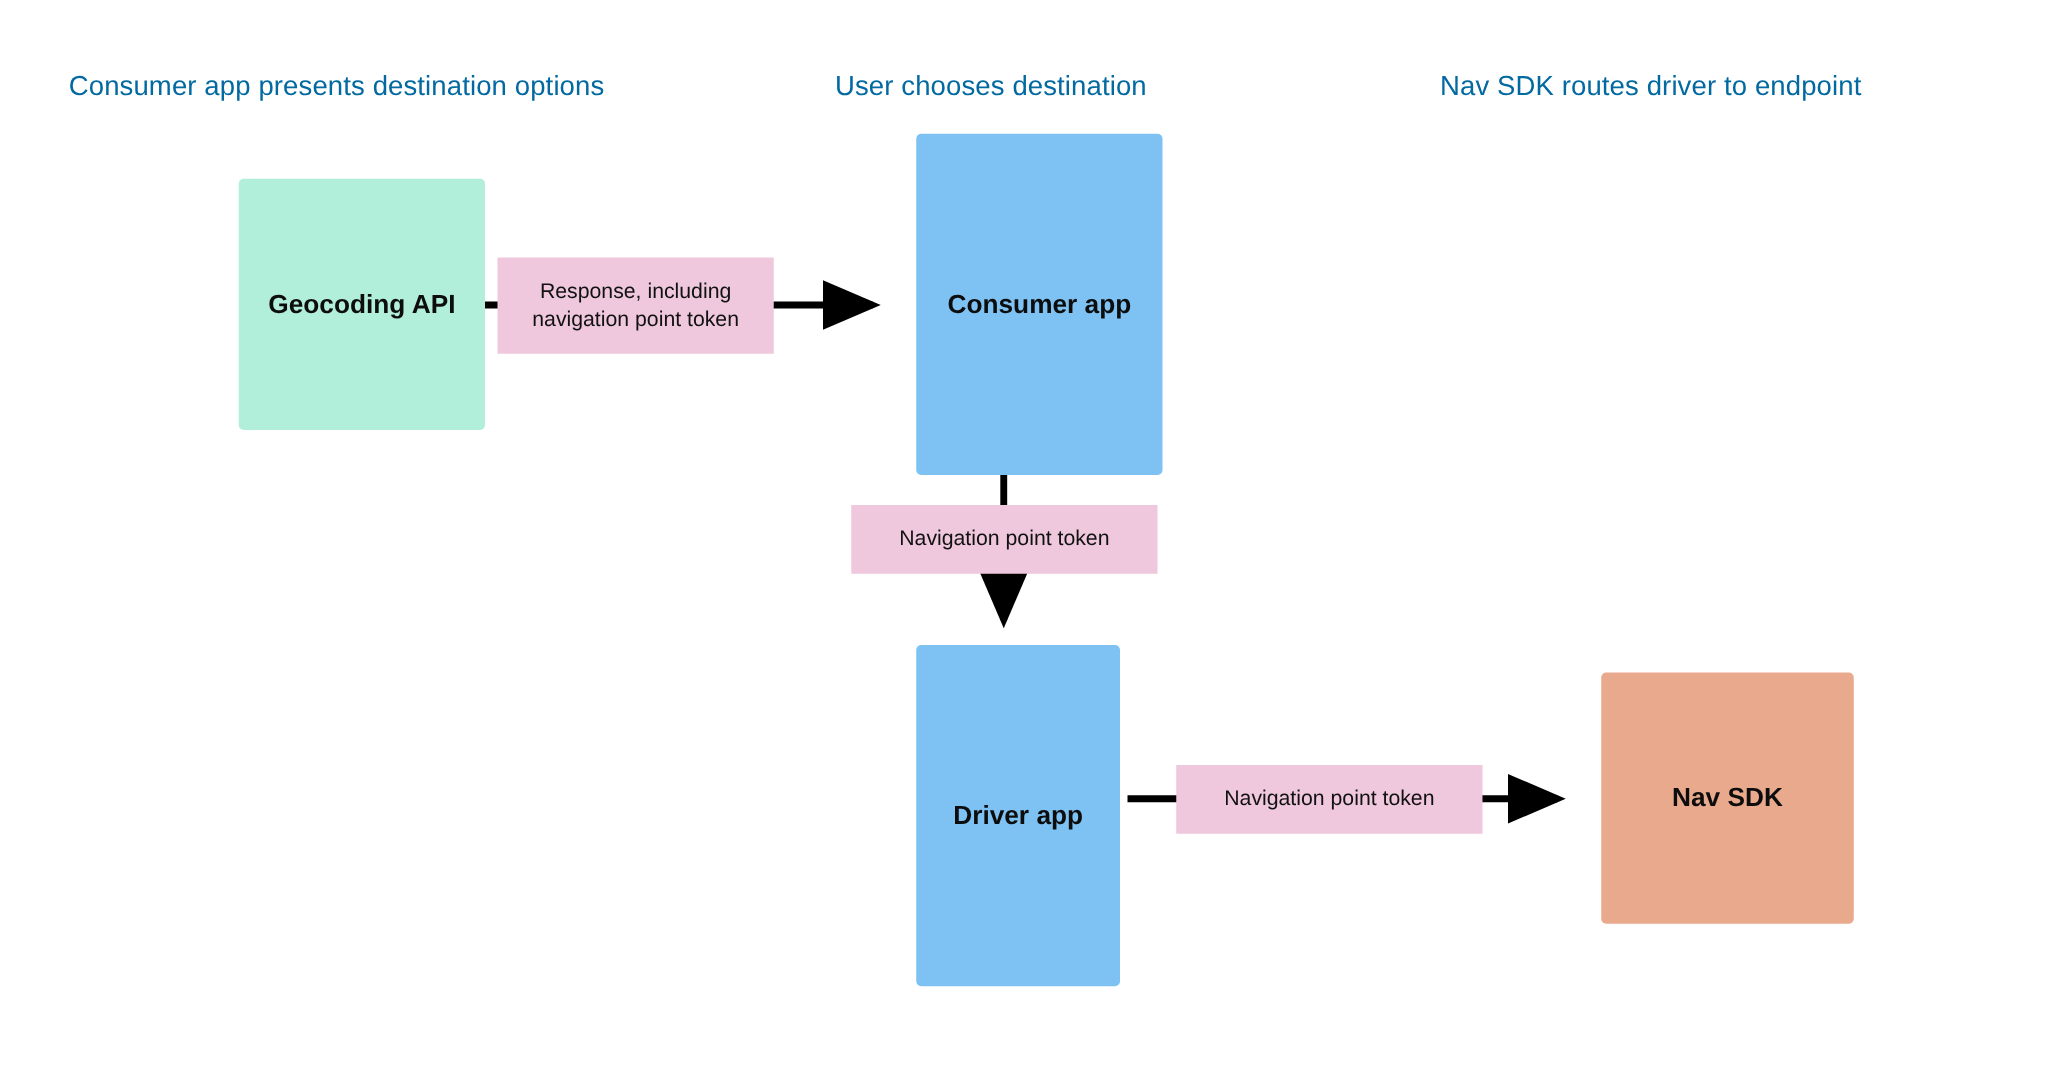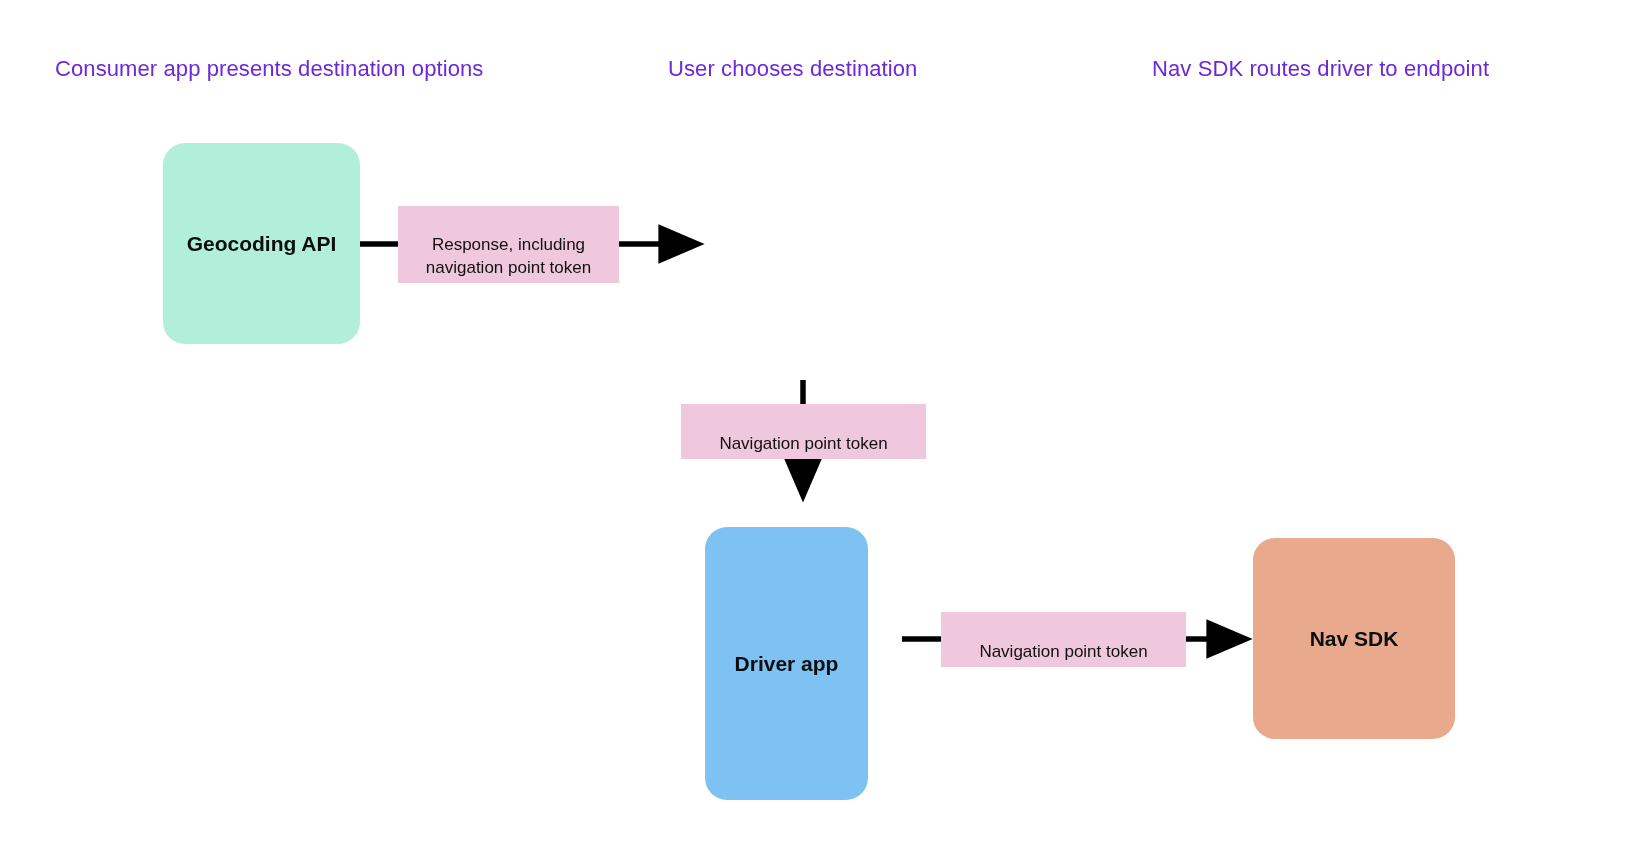--- a/index.html
+++ b/index.html
@@ -17,41 +17,42 @@
   #canvas {
     position: absolute;
     left: 0;
     top: 0;
     width: 1646px;
     height: 868px;
   }
   .col-header {
     position: absolute;
     font-size: 22px;
-    color: #6d28d9;
+    color: #0369a1;
     white-space: nowrap;
     font-weight: 400;
     letter-spacing: 0.1px;
   }
   .node {
     position: absolute;
-    border-radius: 22px;
+    border-radius: 4px;
     display: flex;
     align-items: center;
     justify-content: center;
     font-size: 21px;
     font-weight: bold;
     color: #0d0d0d;
     text-align: center;
     box-sizing: border-box;
+    margin-left: 28px;
   }
   .edge-label {
     position: absolute;
     display: flex;
-    align-items: flex-end;
+    align-items: center;
     justify-content: center;
     font-size: 17px;
     color: #111111;
     text-align: center;
     line-height: 1.32;
     box-sizing: border-box;
     padding: 4px 8px;
     z-index: 5;
   }
   svg.edges {
@@ -92,22 +93,25 @@
 
     <g>
       <line x1="902" y1="639" x2="1246" y2="639" stroke="#000000" stroke-width="5.5" marker-end="url(#arrowhead)"></line>
     </g>
   </svg>
 
   <div class="node" style="left:163px; top:143px; width:197px; height:201px; background:#B2EFDA; z-index:3;">
     <span>Geocoding API</span>
   </div>
 
+  <div class="node" style="left:705px; top:107px; width:197px; height:273px; background:#7EC2F3; z-index:3;">
+    <span>Consumer app</span>
+  </div>
 
-  <div class="node" style="left:705px; top:527px; width:163px; height:273px; background:#7EC2F3; z-index:3;">
+  <div class="node" style="left:705px; top:516px; width:163px; height:273px; background:#7EC2F3; z-index:3;">
     <span>Driver app</span>
   </div>
 
   <div class="node" style="left:1253px; top:538px; width:202px; height:201px; background:#E8A98D; z-index:3;">
     <span>Nav SDK</span>
   </div>
 
   <div class="edge-label" style="left:398px; top:206px; width:221px; height:77px; background:#EFC8DD;">
     <span>Response, including navigation point token</span>
   </div>

